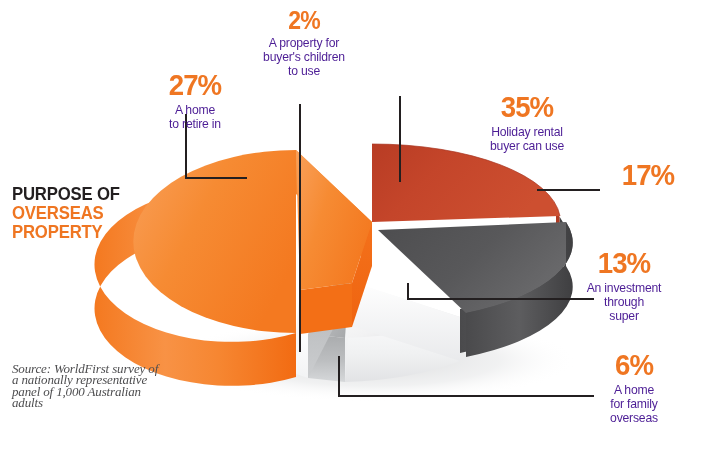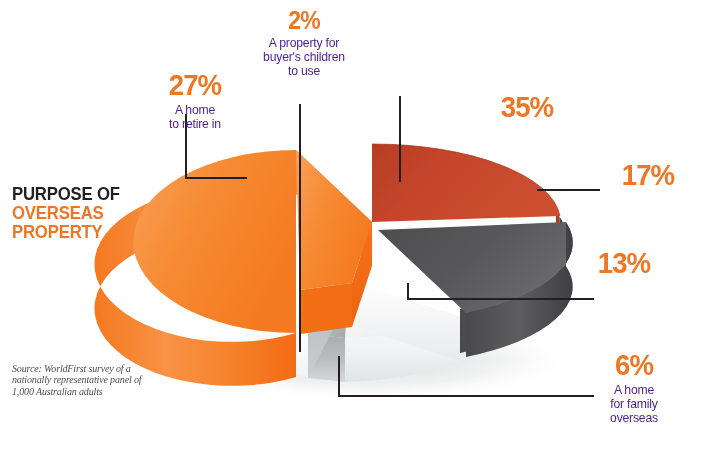--- a/index.html
+++ b/index.html
@@ -24,21 +24,21 @@
     transform-origin:left top;
   }
   .title-line1{color:#231f20;}
   .title-line2{color:#ef7622;}
   .title-line3{color:#ef7622;}
 
   .source{
     position:absolute;left:12px;top:363px;width:150px;
     font-family:"Liberation Serif", serif;
     font-style:italic;
-    font-size:10px;
+    font-size:13px;
     line-height:11.4px;
     color:#4d4d4f;
     letter-spacing:-0.15px;
   }
 
   
   .callout{position:absolute;}
   .pct{
     color:#ef7622;
     font-weight:bold;
@@ -302,28 +302,33 @@
 
   <div class="callout ctr" id="c2">
     <div class="pct small">2%</div>
     <div class="desc">A property for
 buyer's children
 to use</div>
   </div>
 
   <div class="callout ctr" id="c35">
     <div class="pct">35%</div>
+    <div class="desc">Holiday rental
+buyer can use</div>
   </div>
 
   <div class="callout ctr" id="c17">
     <div class="pct">17%</div>
   </div>
 
   <div class="callout ctr" id="c13">
     <div class="pct">13%</div>
+    <div class="desc">An investment
+through
+super</div>
   </div>
 
   <div class="callout ctr" id="c6">
     <div class="pct">6%</div>
     <div class="desc">A home
 for family
 overseas</div>
   </div>
 
 </div>

